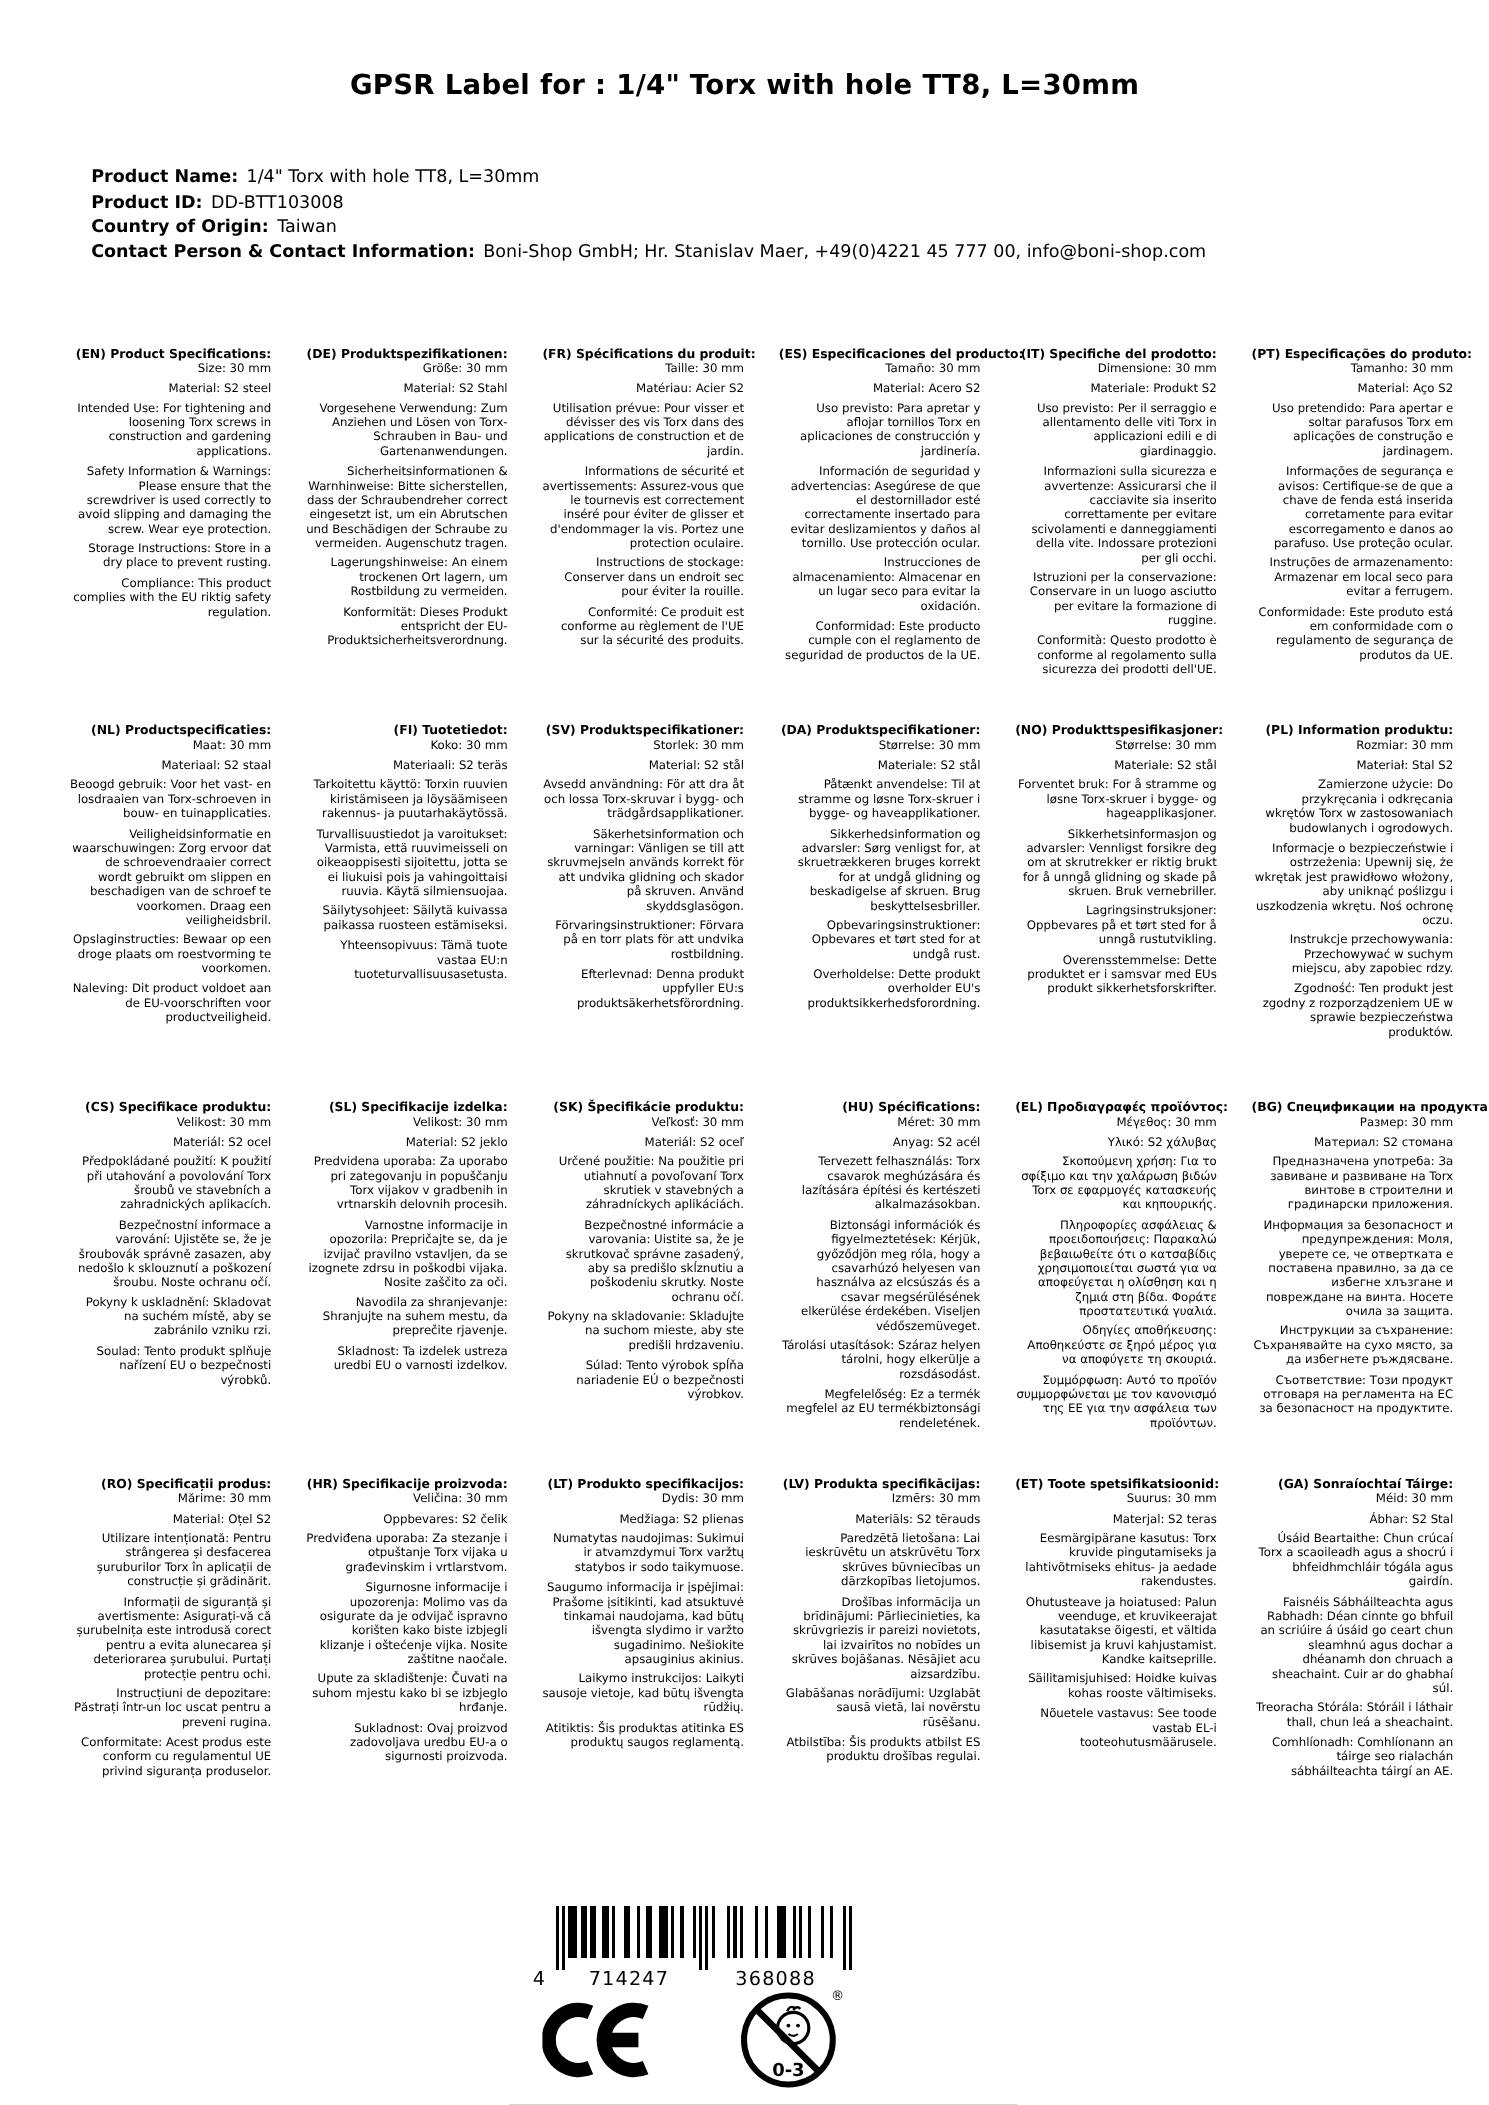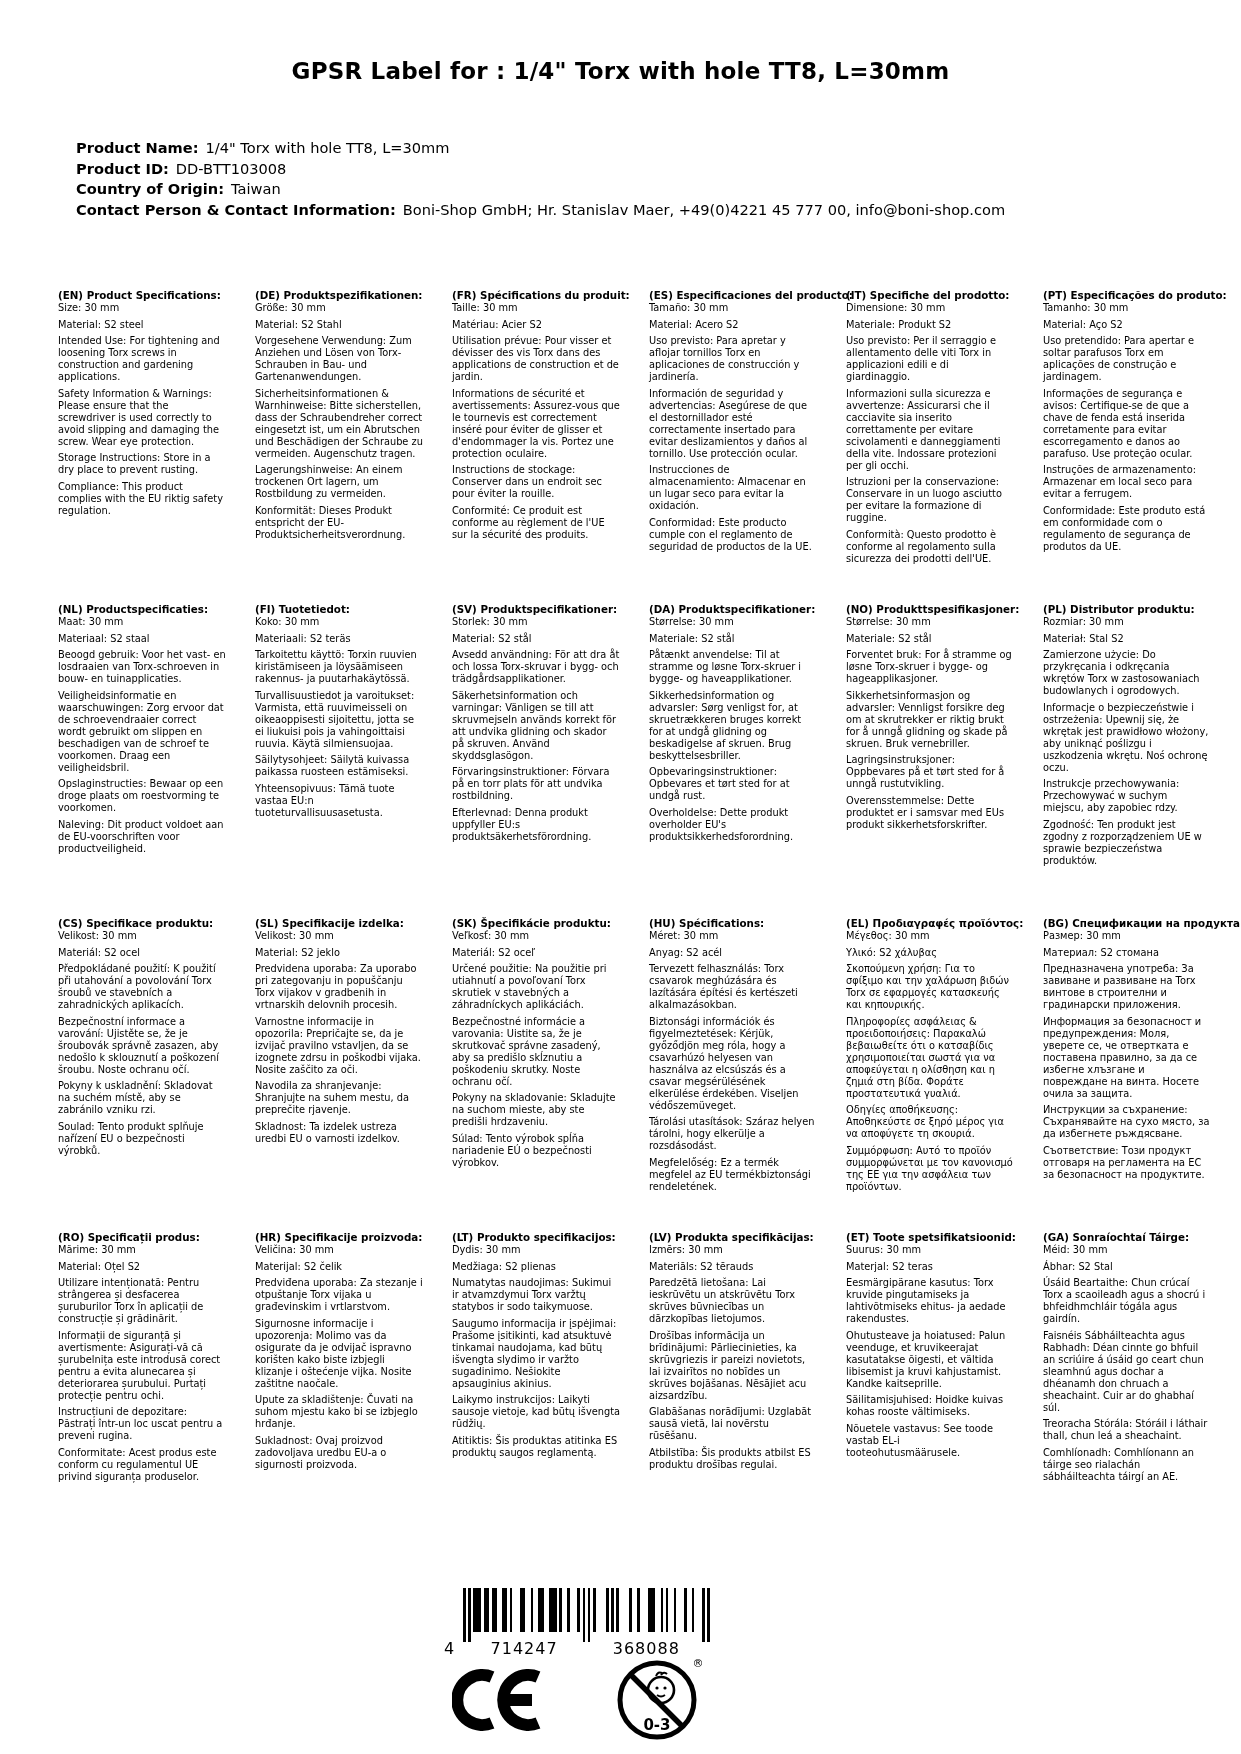--- a/index.html
+++ b/index.html
@@ -11,21 +11,21 @@
     position:absolute;top:58px;left:0;right:0;text-align:center;
     font-size:23px;font-weight:bold;margin:0;letter-spacing:0.2px;
   }
   .info{position:absolute;top:138px;left:76px;font-size:14.6px;line-height:20.5px;}
   .info-row{white-space:nowrap;}
   .info-label{font-weight:bold;margin-right:7px;}
   .grid{
     position:absolute;top:289px;left:58px;
     display:grid;grid-template-columns:repeat(6,168px);column-gap:29px;grid-auto-rows:314px;
   }
-  .section{font-size:9.8px;line-height:12px;}
+  .section{font-size:9.8px;line-height:12px;text-align:right;}
   .sec-heading{font-size:10.3px;font-weight:bold;white-space:nowrap;margin:0 0 1px 0;}
   .section p{margin:0 0 4.5px 0;overflow-wrap:break-word;}
   .barcode-svg{position:absolute;left:436px;top:1588px;}
   .ce-svg{position:absolute;left:452px;top:1668px;}
   .age-svg{position:absolute;left:612px;top:1652px;}
 </style>
 </head>
 <body>
 
 <div class="page">
@@ -174,21 +174,21 @@
           <p>Størrelse: 30 mm</p>
           <p>Materiale: S2 stål</p>
           <p>Forventet bruk: For å stramme og løsne Torx-skruer i bygge- og hageapplikasjoner.</p>
           <p>Sikkerhetsinformasjon og advarsler: Vennligst forsikre deg om at skrutrekker er riktig brukt for å unngå glidning og skade på skruen. Bruk vernebriller.</p>
           <p>Lagringsinstruksjoner: Oppbevares på et tørt sted for å unngå rustutvikling.</p>
           <p>Overensstemmelse: Dette produktet er i samsvar med EUs produkt sikkerhetsforskrifter.</p>
         </div>
     </div>
 
     <div class="section">
-      <div class="sec-heading">(PL) Distributor produktu:</div>
+      <div class="sec-heading">(PL) Information produktu:</div>
       <div class="sec-body">
           <p>Rozmiar: 30 mm</p>
           <p>Materiał: Stal S2</p>
           <p>Zamierzone użycie: Do przykręcania i odkręcania wkrętów Torx w zastosowaniach budowlanych i ogrodowych.</p>
           <p>Informacje o bezpieczeństwie i ostrzeżenia: Upewnij się, że wkrętak jest prawidłowo włożony, aby uniknąć poślizgu i uszkodzenia wkrętu. Noś ochronę oczu.</p>
           <p>Instrukcje przechowywania: Przechowywać w suchym miejscu, aby zapobiec rdzy.</p>
           <p>Zgodność: Ten produkt jest zgodny z rozporządzeniem UE w sprawie bezpieczeństwa produktów.</p>
         </div>
     </div>
 
@@ -273,21 +273,21 @@
           <p>Informații de siguranță și avertismente: Asigurați-vă că șurubelnița este introdusă corect pentru a evita alunecarea și deteriorarea șurubului. Purtați protecție pentru ochi.</p>
           <p>Instrucțiuni de depozitare: Păstrați într-un loc uscat pentru a preveni rugina.</p>
           <p>Conformitate: Acest produs este conform cu regulamentul UE privind siguranța produselor.</p>
         </div>
     </div>
 
     <div class="section">
       <div class="sec-heading">(HR) Specifikacije proizvoda:</div>
       <div class="sec-body">
           <p>Veličina: 30 mm</p>
-          <p>Materijal: S2 čelik</p>
+          <p>Oppbevares: S2 čelik</p>
           <p>Predviđena uporaba: Za stezanje i otpuštanje Torx vijaka u građevinskim i vrtlarstvom.</p>
           <p>Sigurnosne informacije i upozorenja: Molimo vas da osigurate da je odvijač ispravno korišten kako biste izbjegli klizanje i oštećenje vijka. Nosite zaštitne naočale.</p>
           <p>Upute za skladištenje: Čuvati na suhom mjestu kako bi se izbjeglo hrđanje.</p>
           <p>Sukladnost: Ovaj proizvod zadovoljava uredbu EU-a o sigurnosti proizvoda.</p>
         </div>
     </div>
 
     <div class="section">
       <div class="sec-heading">(LT) Produkto specifikacijos:</div>
       <div class="sec-body">

